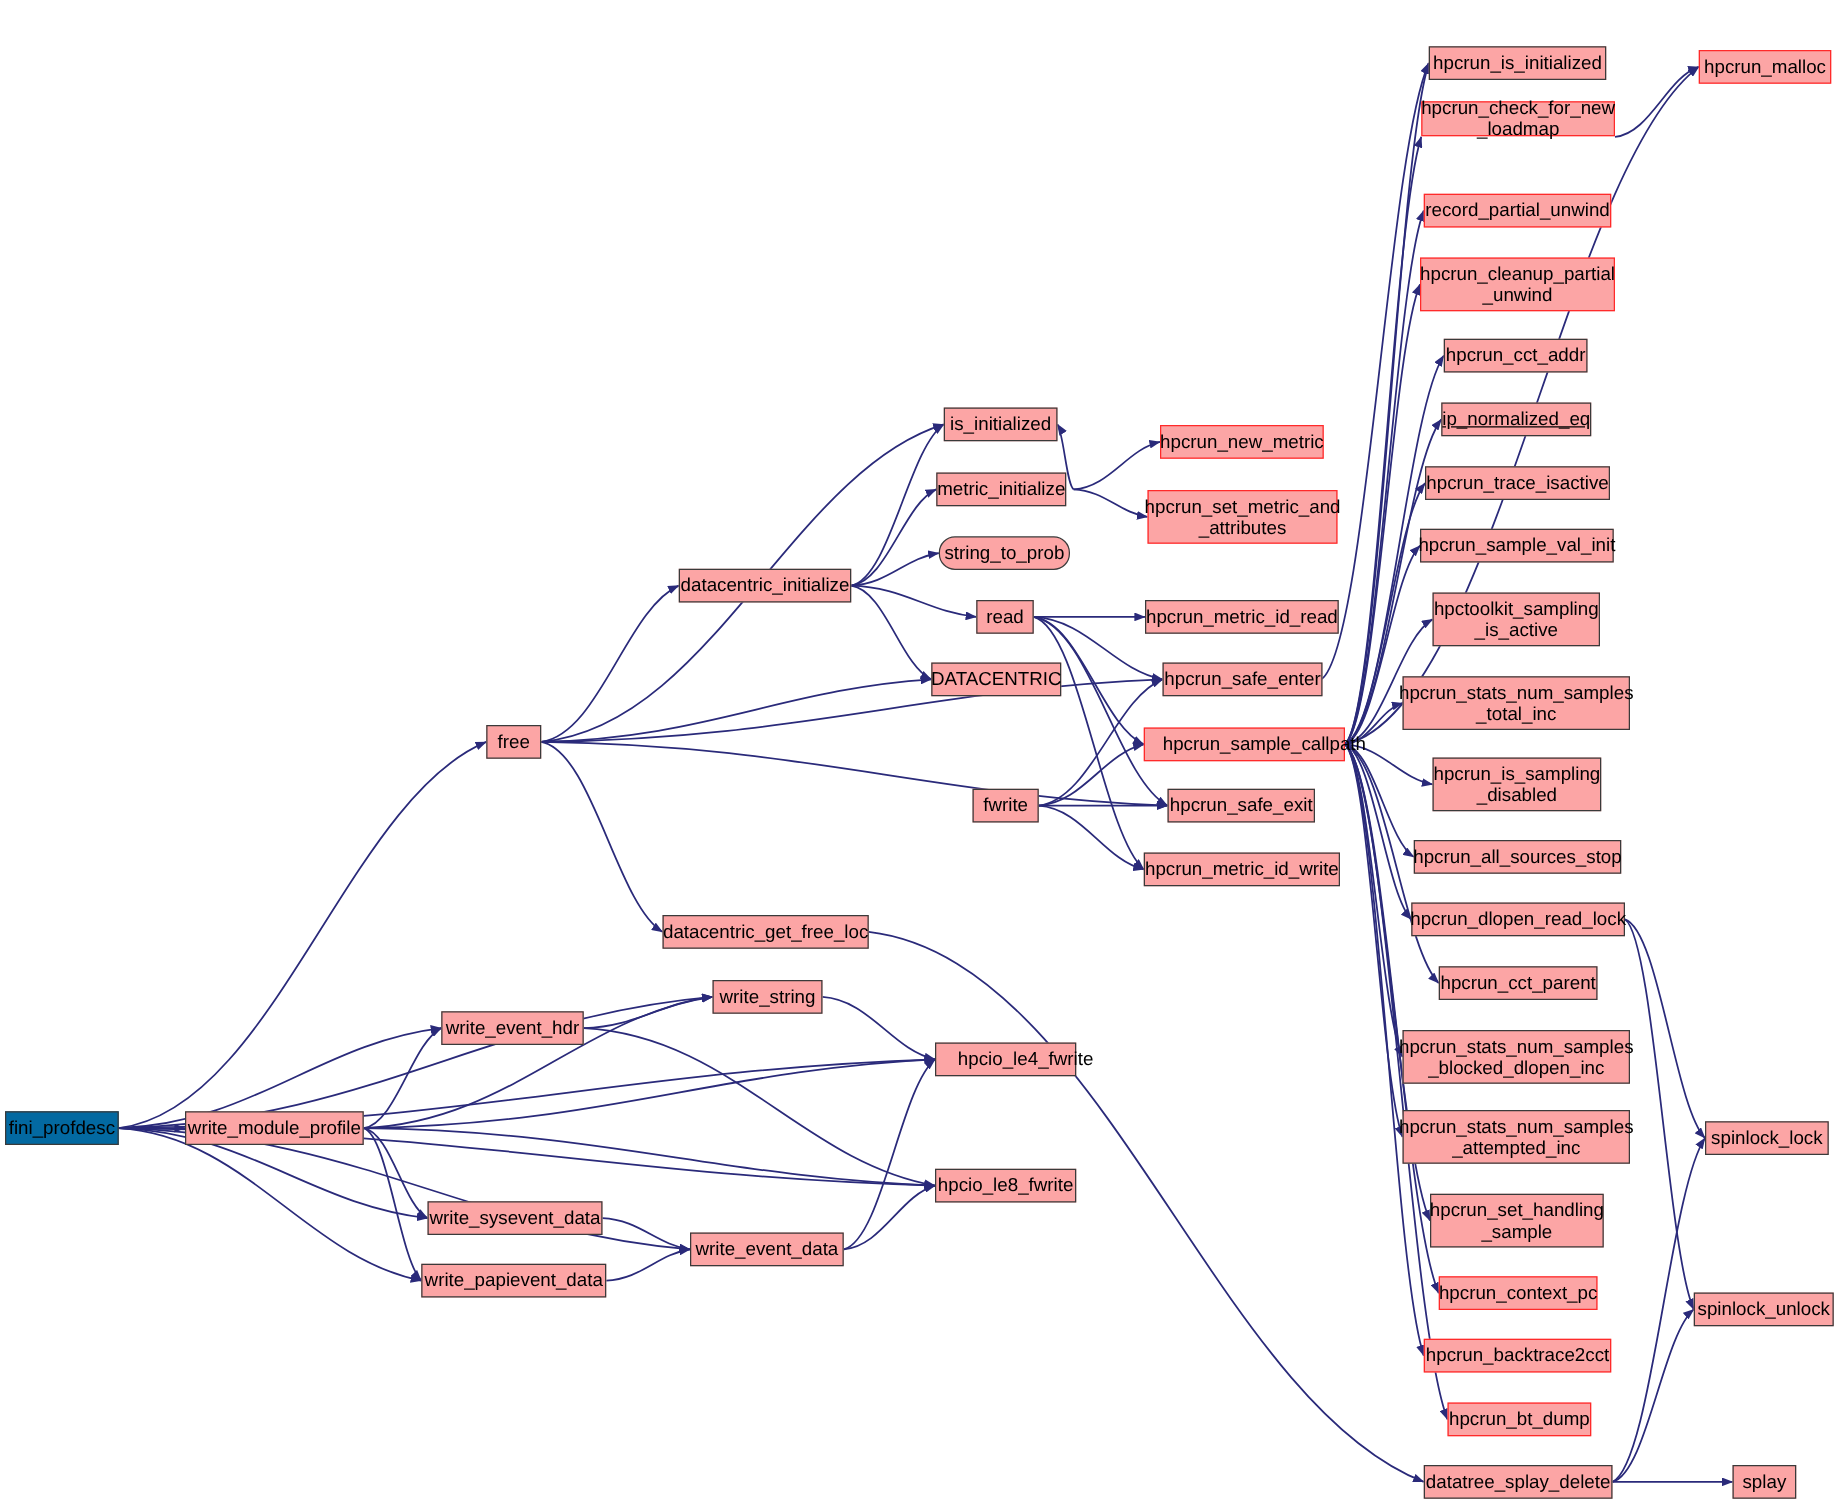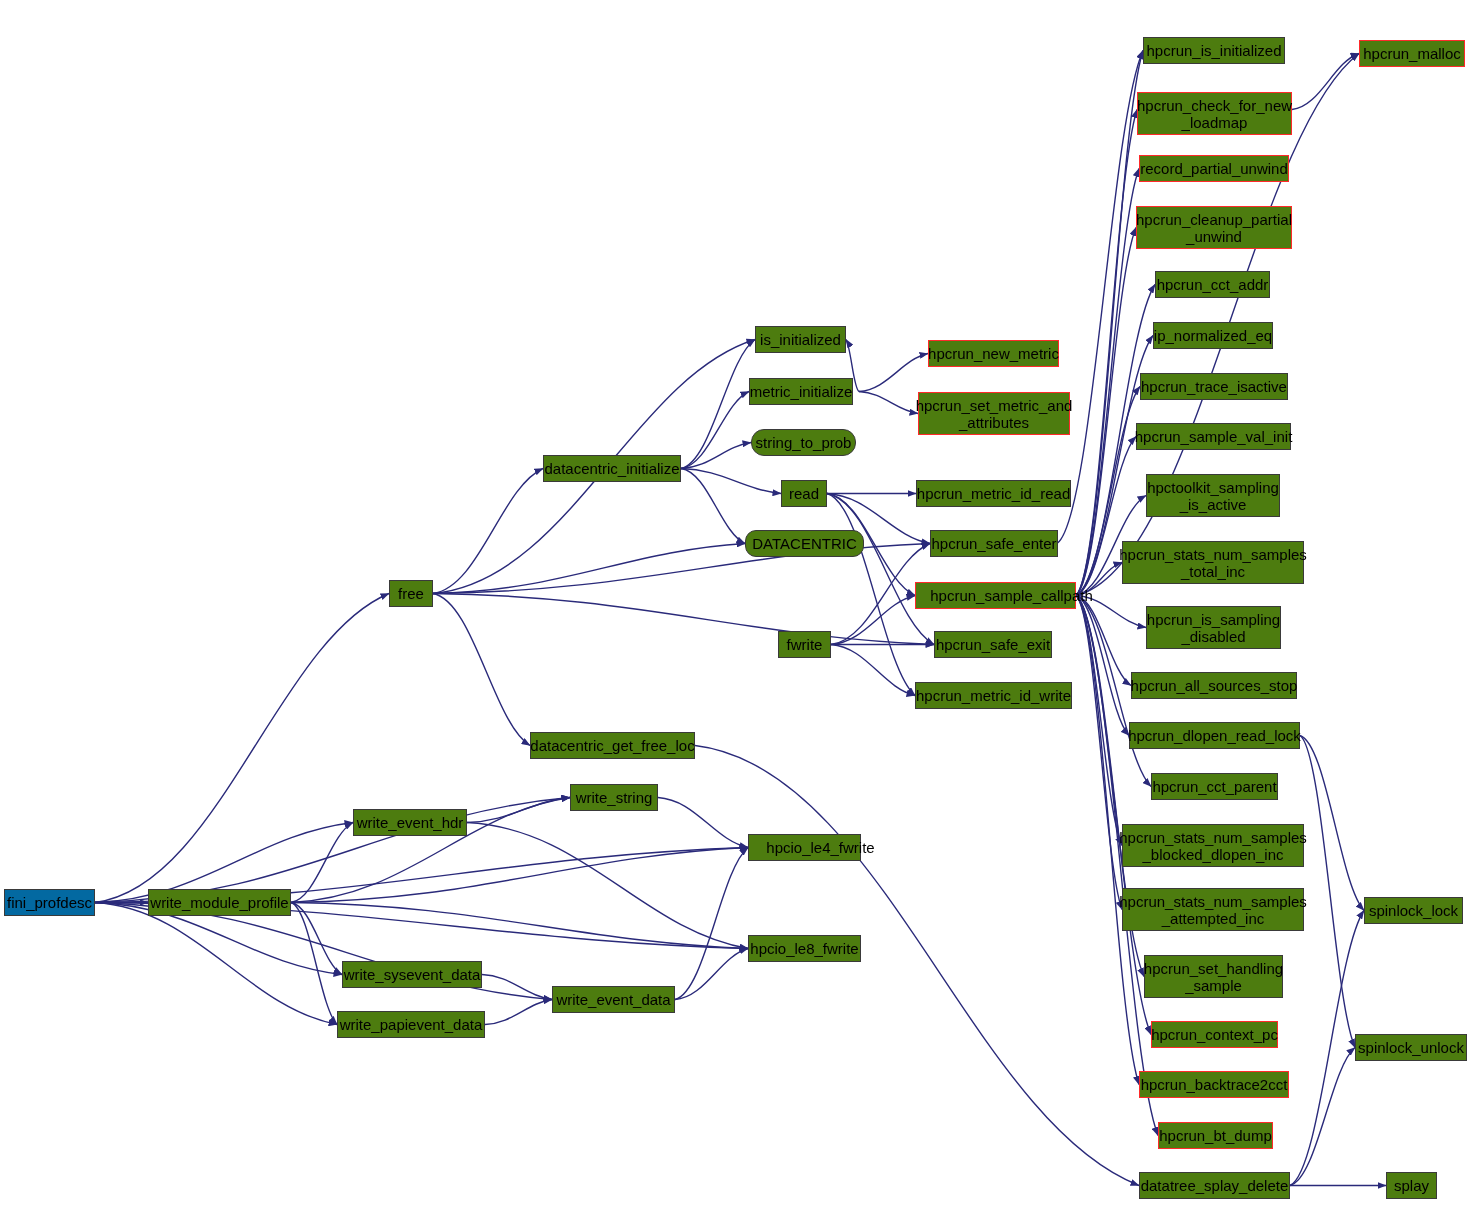--- a/index.html
+++ b/index.html
@@ -1,20 +1,20 @@
 <!DOCTYPE html>
 <html><head>
 <meta charset="utf-8">
 <style>
   html,body{margin:0;padding:0;background:#ffffff;}
   #canvas{position:relative;width:1475px;height:1205px;background:#ffffff;
           font-family:"Liberation Sans","DejaVu Sans",sans-serif;overflow:hidden;}
   svg#edges{position:absolute;left:0;top:0;width:1475px;height:1205px;pointer-events:none;}
   .node{position:absolute;box-sizing:border-box;display:flex;align-items:center;
-        justify-content:center;text-align:center;background:#4d7c0f;
+        justify-content:center;text-align:center;background:#fca5a5;
         border:1px solid #3a3a3a;color:#000000;font-size:15px;line-height:17px;
         white-space:pre-line;letter-spacing:0px;}
   .node.red{border-color:#ff2a2a;}
   .node.root{background:#0369a1;border-color:#3a3a3a;}
 </style>
 </head>
 <body>
 
 <div id="canvas">
   <svg id="edges">
@@ -110,39 +110,39 @@
       <div class="node" style="left: 570px; top: 784px; width: 88px; height: 27px; text-align: right;">write_string</div>
       <div class="node" style="left: 748px; top: 834px; width: 113px; height: 27px; padding-left: 32px;">hpcio_le4_fwrite</div>
       <div class="node" style="left: 748px; top: 935px; width: 113px; height: 27px;">hpcio_le8_fwrite</div>
       <div class="node" style="left: 389px; top: 580px; width: 44px; height: 27px;">free</div>
       <div class="node" style="left: 530px; top: 732px; width: 165px; height: 27px;">datacentric_get_free_loc</div>
       <div class="node" style="left: 543px; top: 455px; width: 138px; height: 27px;">datacentric_initialize</div>
       <div class="node" style="left: 755px; top: 326px; width: 91px; height: 27px;">is_initialized</div>
       <div class="node" style="left: 749px; top: 378px; width: 104px; height: 27px;">metric_initialize</div>
       <div class="node" style="left: 751px; top: 429px; width: 105px; height: 27px; border-radius: 13px;">string_to_prob</div>
       <div class="node" style="left: 781px; top: 480px; width: 46px; height: 27px;">read</div>
-      <div class="node" style="left: 745px; top: 530px; width: 119px; height: 27px; border-radius: 11px;">DATACENTRIC</div>
+      <div class="node" style="left: 745px; top: 530px; width: 104px; height: 27px;">DATACENTRIC</div>
       <div class="node" style="left: 778px; top: 631px; width: 53px; height: 27px;">fwrite</div>
       <div class="node red" style="left: 928px; top: 340px; width: 131px; height: 27px;">hpcrun_new_metric</div>
       <div class="node red" style="left: 918px; top: 392px; width: 152px; height: 43px;">hpcrun_set_metric_and
 _attributes</div>
       <div class="node" style="left: 916px; top: 480px; width: 155px; height: 27px;">hpcrun_metric_id_read</div>
       <div class="node" style="left: 930px; top: 530px; width: 128px; height: 27px;">hpcrun_safe_enter</div>
       <div class="node red" style="left: 915px; top: 582px; width: 161px; height: 27px; padding-left: 32px;">hpcrun_sample_callpath</div>
       <div class="node" style="left: 934px; top: 631px; width: 118px; height: 27px;">hpcrun_safe_exit</div>
       <div class="node" style="left: 915px; top: 682px; width: 157px; height: 27px;">hpcrun_metric_id_write</div>
       <div class="node" style="left: 1143px; top: 37px; width: 142px; height: 27px;">hpcrun_is_initialized</div>
       <div class="node red" style="left: 1359px; top: 40px; width: 106px; height: 27px;">hpcrun_malloc</div>
-      <div class="node red" style="left: 1137px; top: 92px; width: 155px; height: 43px;">hpcrun_check_for_new
+      <div class="node red" style="left: 1137px; top: 81px; width: 155px; height: 28px;">hpcrun_check_for_new
 _loadmap</div>
       <div class="node red" style="left: 1139px; top: 155px; width: 150px; height: 27px;">record_partial_unwind</div>
       <div class="node red" style="left: 1136px; top: 206px; width: 156px; height: 43px;">hpcrun_cleanup_partial
 _unwind</div>
       <div class="node" style="left: 1155px; top: 271px; width: 115px; height: 27px;">hpcrun_cct_addr</div>
-      <div class="node" style="left: 1153px; top: 322px; width: 120px; height: 27px;">ip_normalized_eq</div>
+      <div class="node" style="left: 1153px; top: 322px; width: 120px; height: 27px; text-decoration: underline;">ip_normalized_eq</div>
       <div class="node" style="left: 1140px; top: 373px; width: 148px; height: 27px;">hpcrun_trace_isactive</div>
       <div class="node" style="left: 1136px; top: 423px; width: 155px; height: 27px;">hpcrun_sample_val_init</div>
       <div class="node" style="left: 1146px; top: 474px; width: 134px; height: 43px;">hpctoolkit_sampling
 _is_active</div>
       <div class="node" style="left: 1122px; top: 541px; width: 182px; height: 43px;">hpcrun_stats_num_samples
 _total_inc</div>
       <div class="node" style="left: 1146px; top: 606px; width: 135px; height: 43px;">hpcrun_is_sampling
 _disabled</div>
       <div class="node" style="left: 1131px; top: 672px; width: 166px; height: 27px;">hpcrun_all_sources_stop</div>
       <div class="node" style="left: 1129px; top: 722px; width: 171px; height: 27px;">hpcrun_dlopen_read_lock</div>

